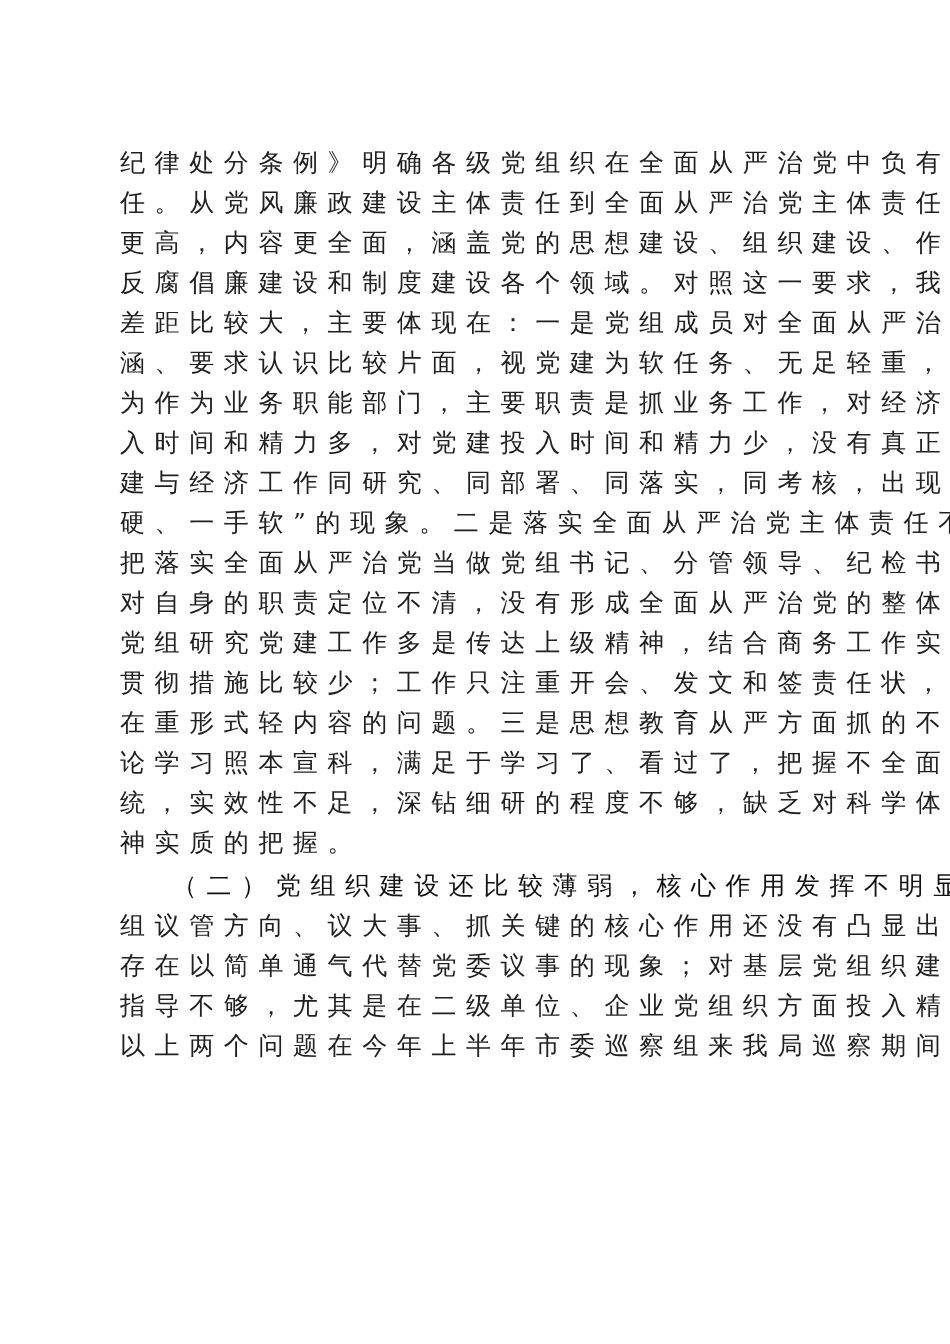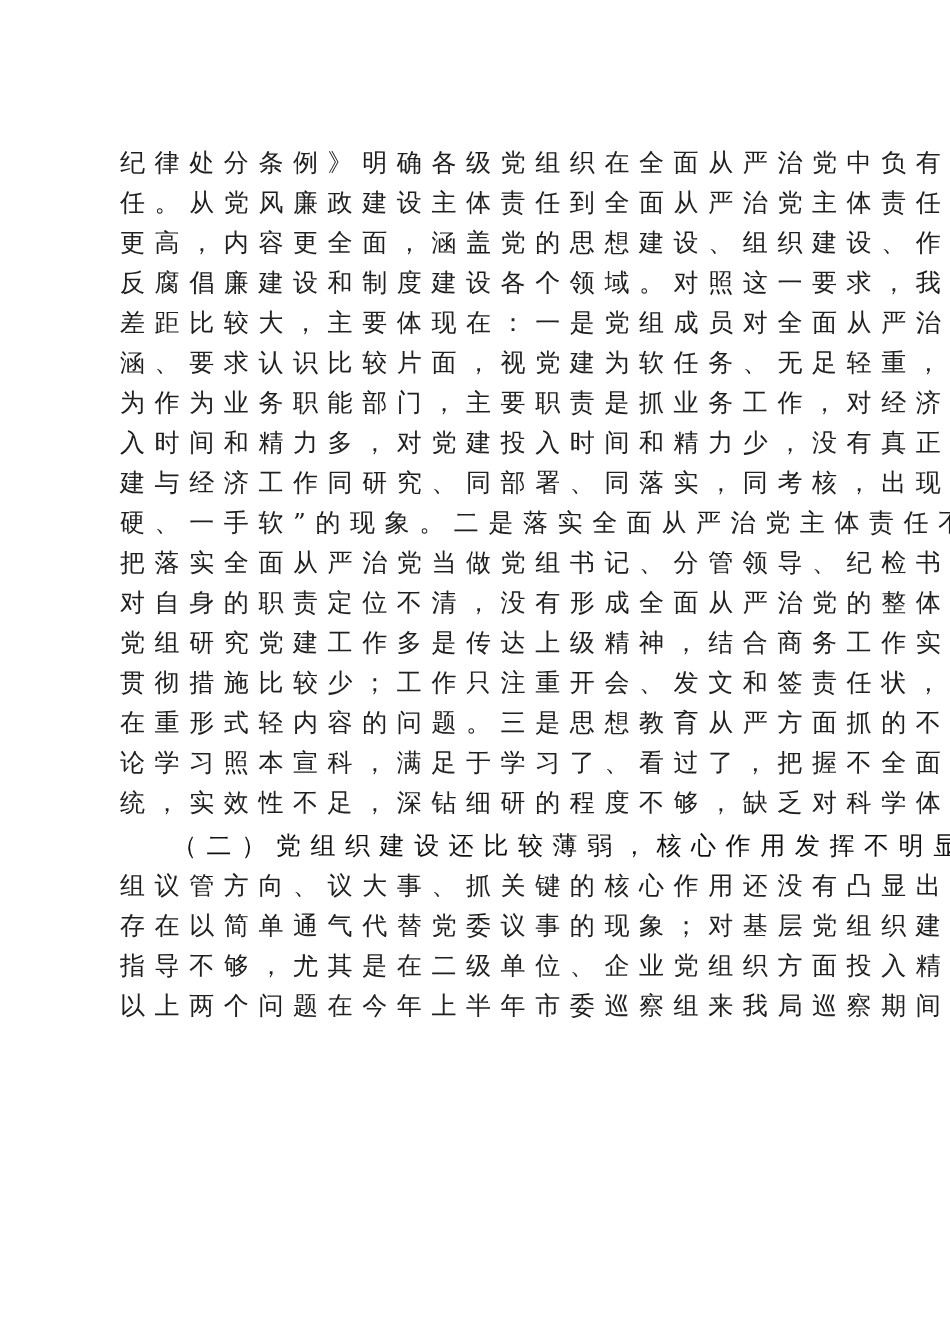--- a/index.html
+++ b/index.html
@@ -66,20 +66,21 @@
       <span class="line">入时间和精力多，对党建投入时间和精力少，没有真正做到党</span>
       <span class="line">建与经济工作同研究、同部署、同落实，同考核，出现“一手</span>
       <span class="line">硬、一手软”的现象。二是落实全面从严治党主体责任不够。</span>
       <span class="line">把落实全面从严治党当做党组书记、分管领导、纪检书记的事，</span>
       <span class="line">对自身的职责定位不清，没有形成全面从严治党的整体合力；</span>
       <span class="line">党组研究党建工作多是传达上级精神，结合商务工作实际研究</span>
       <span class="line">贯彻措施比较少；工作只注重开会、发文和签责任状，依然存</span>
       <span class="line">在重形式轻内容的问题。三是思想教育从严方面抓的不实，理</span>
       <span class="line">论学习照本宣科，满足于学习了、看过了，把握不全面、不系</span>
       <span class="line">统，实效性不足，深钻细研的程度不够，缺乏对科学体系和精</span>
+      <span class="line">神实质的把握。</span>
     </div>
 
     <div class="para-gap"></div>
 
     <div class="paragraph">
       <span class="line indent"><span class="heading-span">（二）党组织建设还比较薄弱，核心作用发挥不明显。</span></span>
       <span class="line">组议管方向、议大事、抓关键的核心作用还没有凸显出来，还</span>
       <span class="line">存在以简单通气代替党委议事的现象；对基层党组织建设关注、</span>
       <span class="line">指导不够，尤其是在二级单位、企业党组织方面投入精力更少，</span>
       <span class="line">以上两个问题在今年上半年市委巡察组来我局巡察期间，也曾</span>

